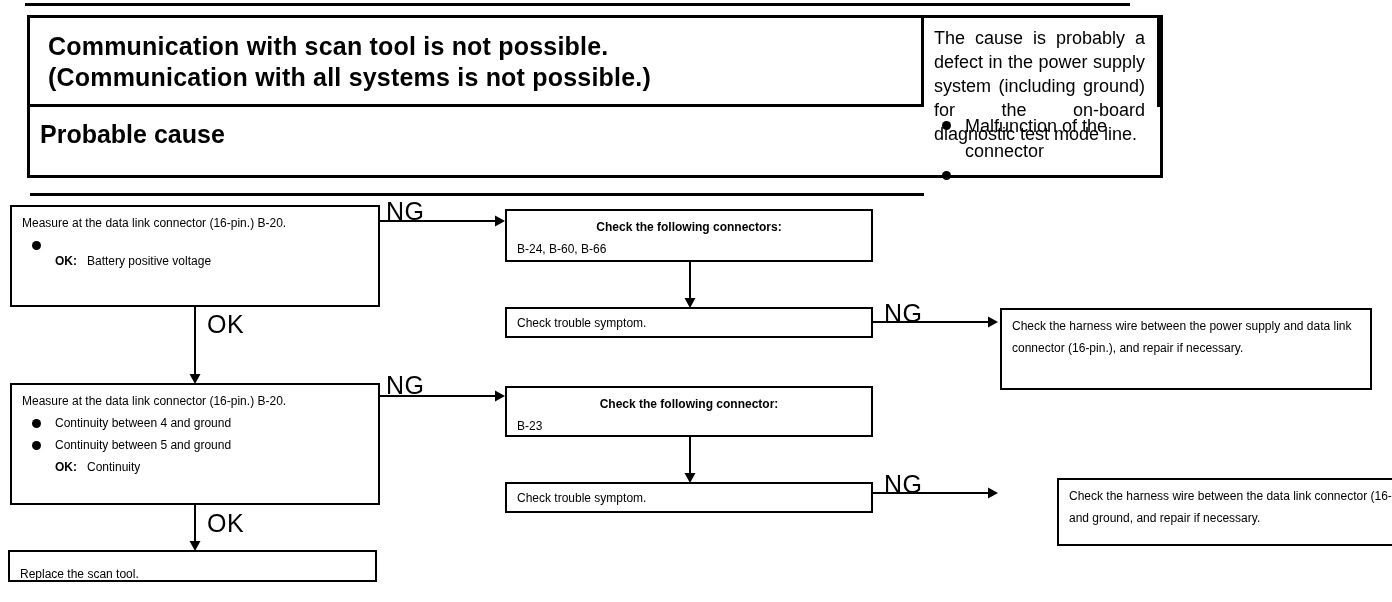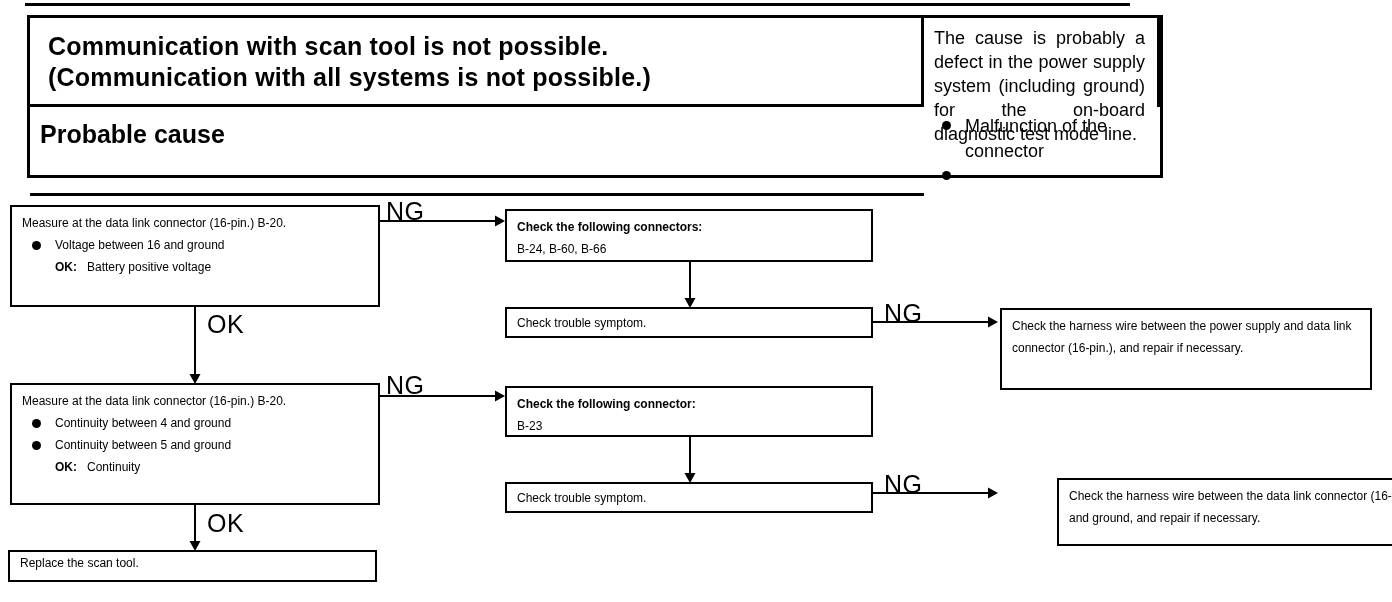--- a/index.html
+++ b/index.html
@@ -27,34 +27,34 @@
 
   .bullet-row { display:flex; align-items:flex-start; }
   .bdot { flex:none; width:9px; height:9px; border-radius:50%; background:#000; margin:7px 14px 0 10px; }
 
   
   .fbox {
     position:absolute; border:2px solid #000; background:#fff; box-sizing:border-box;
     font-size:12px; line-height:22px; padding:5px 10px 4px 10px;
   }
   .fbox .just { text-align:justify; }
-  .fbox .bold { font-weight:bold; }
+  .fbox .bold { font-weight:bold;text-align:center; }
   .ok-line { margin-left:33px; }
   .ok-line b { font-weight:bold;margin-top:16px; }
   .ok-line .okv { margin-left:10px; }
 
   .measure1 { left:10px;  top:205px; width:370px; height:102px; }
   .conn1    { left:505px; top:209px; width:368px; height:53px;  }
   .sympt1   { left:505px; top:307px; width:368px; height:31px; padding-top:3px; }
   .repair1  { left:1000px;top:308px; width:372px; height:82px;  }
   .measure2 { left:10px;  top:383px; width:370px; height:122px; }
   .conn2    { left:505px; top:386px; width:368px; height:51px;  }
   .sympt2   { left:505px; top:482px; width:368px; height:31px; padding-top:3px; }
   .repair2  { left:1057px;top:478px; width:372px; height:68px;  }
-  .replace  { left:8px;   top:550px; width:369px; height:32px; padding-top:0; }
+  .replace  { left:8px;   top:550px; width:369px; height:32px; padding-top:11px; }
 
   
   .alabel { position:absolute; font-size:25px; font-weight:normal; letter-spacing:0.5px; }
   .ng1 { left:386px; top:197px; }
   .ok1 { left:207px; top:310px; }
   .ng2 { left:884px; top:299px; }
   .ng3 { left:386px; top:371px; }
   .ng4 { left:884px; top:470px; }
   .ok2 { left:207px; top:509px; }
 
@@ -88,21 +88,20 @@
       <div class="bullet-row">
         <span class="bdot"></span>
       </div>
     </div>
   </div>
 
   <div class="fbox measure1">
     <div class="just">Measure at the data link connector (16-pin.) B-20.</div>
     <div class="bullet-row">
       <span class="bdot"></span>
-      <span>Voltage between 16 and ground</span>
     </div>
     <div class="ok-line">
       <b>OK:</b><span class="okv">Battery positive voltage</span>
     </div>
   </div>
 
   <div class="fbox conn1">
     <div class="bold">Check the following connectors:</div>
     <div>B-24, B-60, B-66</div>
   </div>

